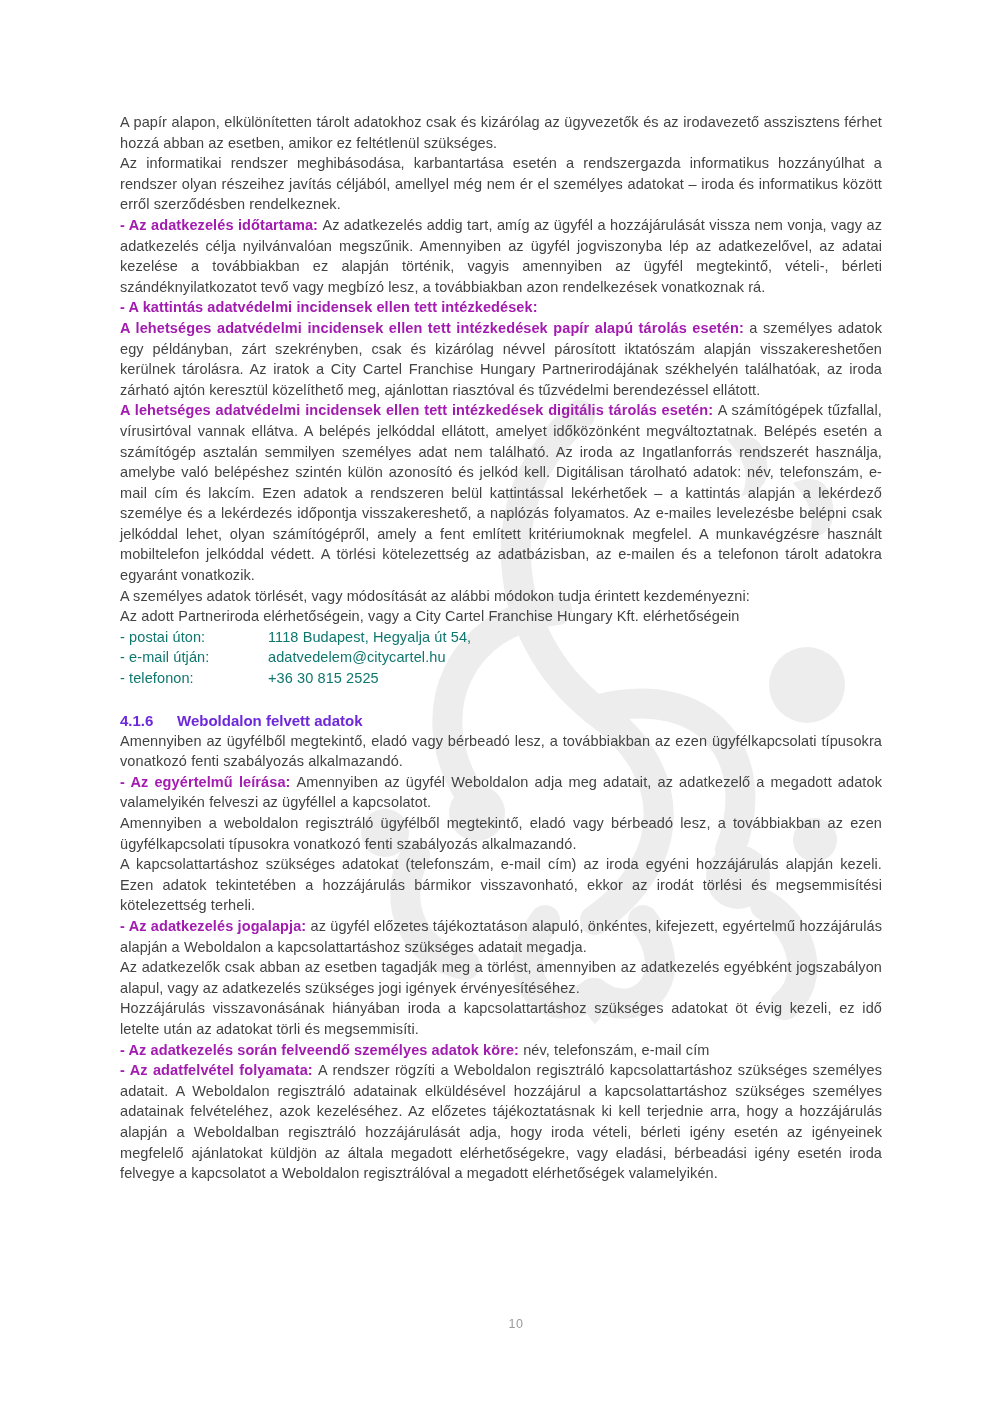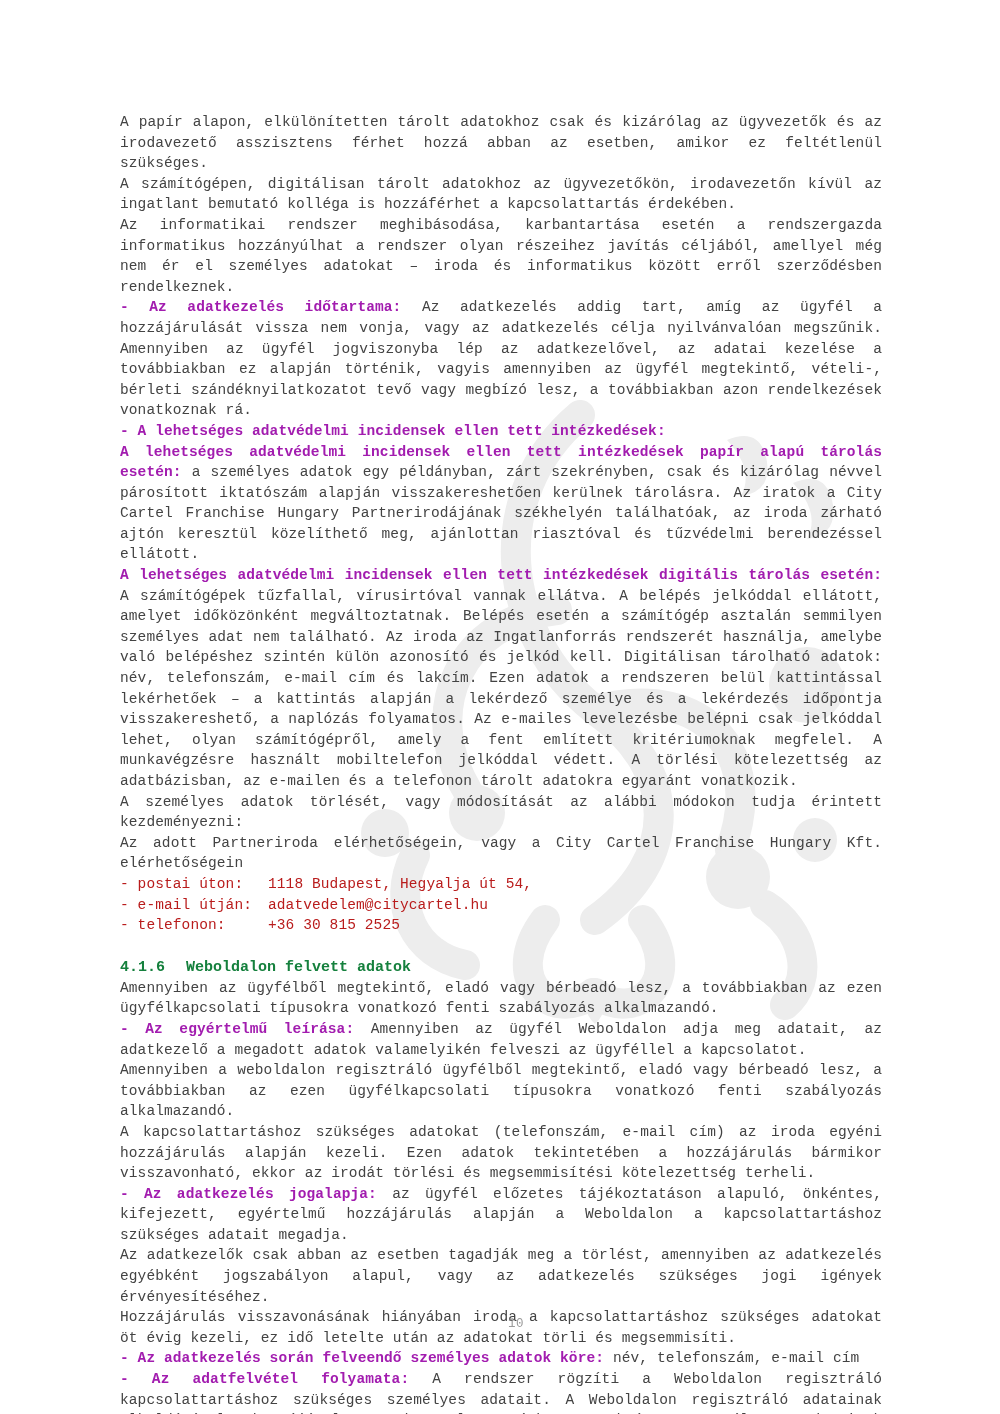--- a/index.html
+++ b/index.html
@@ -7,21 +7,20 @@
     width: 1000px; height: 1414px;
     background: #ffffff;
     font-family: "Liberation Sans", sans-serif;
     position: relative;
     overflow: hidden;
   }
   .page {
     position: relative;
     width: 1000px; height: 1212px;
     background: #ffffff;
-    font-family: Liberation Mono, monospace;
   }
   .watermark {
     position: absolute;
     left: 295px; top: 385px;
     z-index: 0;
   }
   .content {
     position: absolute;
     left: 120px; top: 112px;
     width: 762px;
@@ -36,29 +35,29 @@
     letter-spacing: 0.1px;
   }
   .content p strong {
     color: #a21caf;
     font-weight: 700;
   }
   .contact-row {
     display: flex;
     font-size: 14.5px;
     line-height: 20.6px;
-    color: #b91c1c;
+    color: #0f766e;
     letter-spacing: 0.1px;
   }
   .contact-label { width: 148px; flex: none; }
   .section-heading {
     margin: 21px 0 0 0;
     font-size: 15px;
     line-height: 21px;
-    color: #15803d;
+    color: #6d28d9;
     font-weight: 700;
   }
   .heading-number { display: inline-block; min-width: 36px; margin-right: 21px; }
   .page-footer {
     position: absolute;
     left: 16px; top: 1314px;
     width: 1000px;
     text-align: center;
     z-index: 1;
   }
@@ -91,24 +90,23 @@
       <circle cx="520" cy="455" r="22"></circle>
       <path d="M300,595 q-18,28 0,44 q18,-16 0,-44 Z"></path>
       <path d="M432,55 q34,-14 40,22 q4,30 -26,34 q14,-26 -14,-56 Z"></path>
       <path d="M498,98 q34,-14 40,22 q4,30 -26,34 q14,-26 -14,-56 Z"></path>
     </g>
   </svg>
 
   <main class="content">
 
     <p><span>A papír alapon, elkülönítetten tárolt adatokhoz csak és kizárólag az ügyvezetők és az irodavezető asszisztens férhet hozzá abban az esetben, amikor ez feltétlenül szükséges.</span></p>
-    <p><span>A számítógépen, digitálisan tárolt adatokhoz az ügyvezetőkön, irodavezetőn kívül az ingatlant bemutató kolléga is hozzáférhet a kapcsolattartás érdekében.</span></p>
     <p><span>Az informatikai rendszer meghibásodása, karbantartása esetén a rendszergazda informatikus hozzányúlhat a rendszer olyan részeihez javítás céljából, amellyel még nem ér el személyes adatokat – iroda és informatikus között erről szerződésben rendelkeznek.</span></p>
     <p><strong>- Az adatkezelés időtartama: </strong><span>Az adatkezelés addig tart, amíg az ügyfél a hozzájárulását vissza nem vonja, vagy az adatkezelés célja nyilvánvalóan megszűnik. Amennyiben az ügyfél jogviszonyba lép az adatkezelővel, az adatai kezelése a továbbiakban ez alapján történik, vagyis amennyiben az ügyfél megtekintő, vételi-, bérleti szándéknyilatkozatot tevő vagy megbízó lesz, a továbbiakban azon rendelkezések vonatkoznak rá.</span></p>
-    <p><strong>- A lehetséges adatvédelmi incidensek ellen tett intézkedések:</strong></p>
+    <p><strong>- A kattintás adatvédelmi incidensek ellen tett intézkedések:</strong></p>
     <p><strong>A lehetséges adatvédelmi incidensek ellen tett intézkedések papír alapú tárolás esetén: </strong><span>a személyes adatok egy példányban, zárt szekrényben, csak és kizárólag névvel párosított iktatószám alapján visszakereshetően kerülnek tárolásra. Az iratok a City Cartel Franchise Hungary Partnerirodájának székhelyén találhatóak, az iroda zárható ajtón keresztül közelíthető meg, ajánlottan riasztóval és tűzvédelmi berendezéssel ellátott.</span></p>
     <p><strong>A lehetséges adatvédelmi incidensek ellen tett intézkedések digitális tárolás esetén: </strong><span>A számítógépek tűzfallal, vírusirtóval vannak ellátva. A belépés jelkóddal ellátott, amelyet időközönként megváltoztatnak. Belépés esetén a számítógép asztalán semmilyen személyes adat nem található. Az iroda az Ingatlanforrás rendszerét használja, amelybe való belépéshez szintén külön azonosító és jelkód kell. Digitálisan tárolható adatok: név, telefonszám, e-mail cím és lakcím. Ezen adatok a rendszeren belül kattintással lekérhetőek – a kattintás alapján a lekérdező személye és a lekérdezés időpontja visszakereshető, a naplózás folyamatos. Az e-mailes levelezésbe belépni csak jelkóddal lehet, olyan számítógépről, amely a fent említett kritériumoknak megfelel. A munkavégzésre használt mobiltelefon jelkóddal védett. A törlési kötelezettség az adatbázisban, az e-mailen és a telefonon tárolt adatokra egyaránt vonatkozik.</span></p>
     <p><span>A személyes adatok törlését, vagy módosítását az alábbi módokon tudja érintett kezdeményezni:</span></p>
     <p><span>Az adott Partneriroda elérhetőségein, vagy a City Cartel Franchise Hungary Kft. elérhetőségein</span></p>
 
     <div class="contact-row">
       <span class="contact-label">- postai úton:</span>
       <span class="contact-value">1118 Budapest, Hegyalja út 54,</span>
     </div>
     <div class="contact-row">

